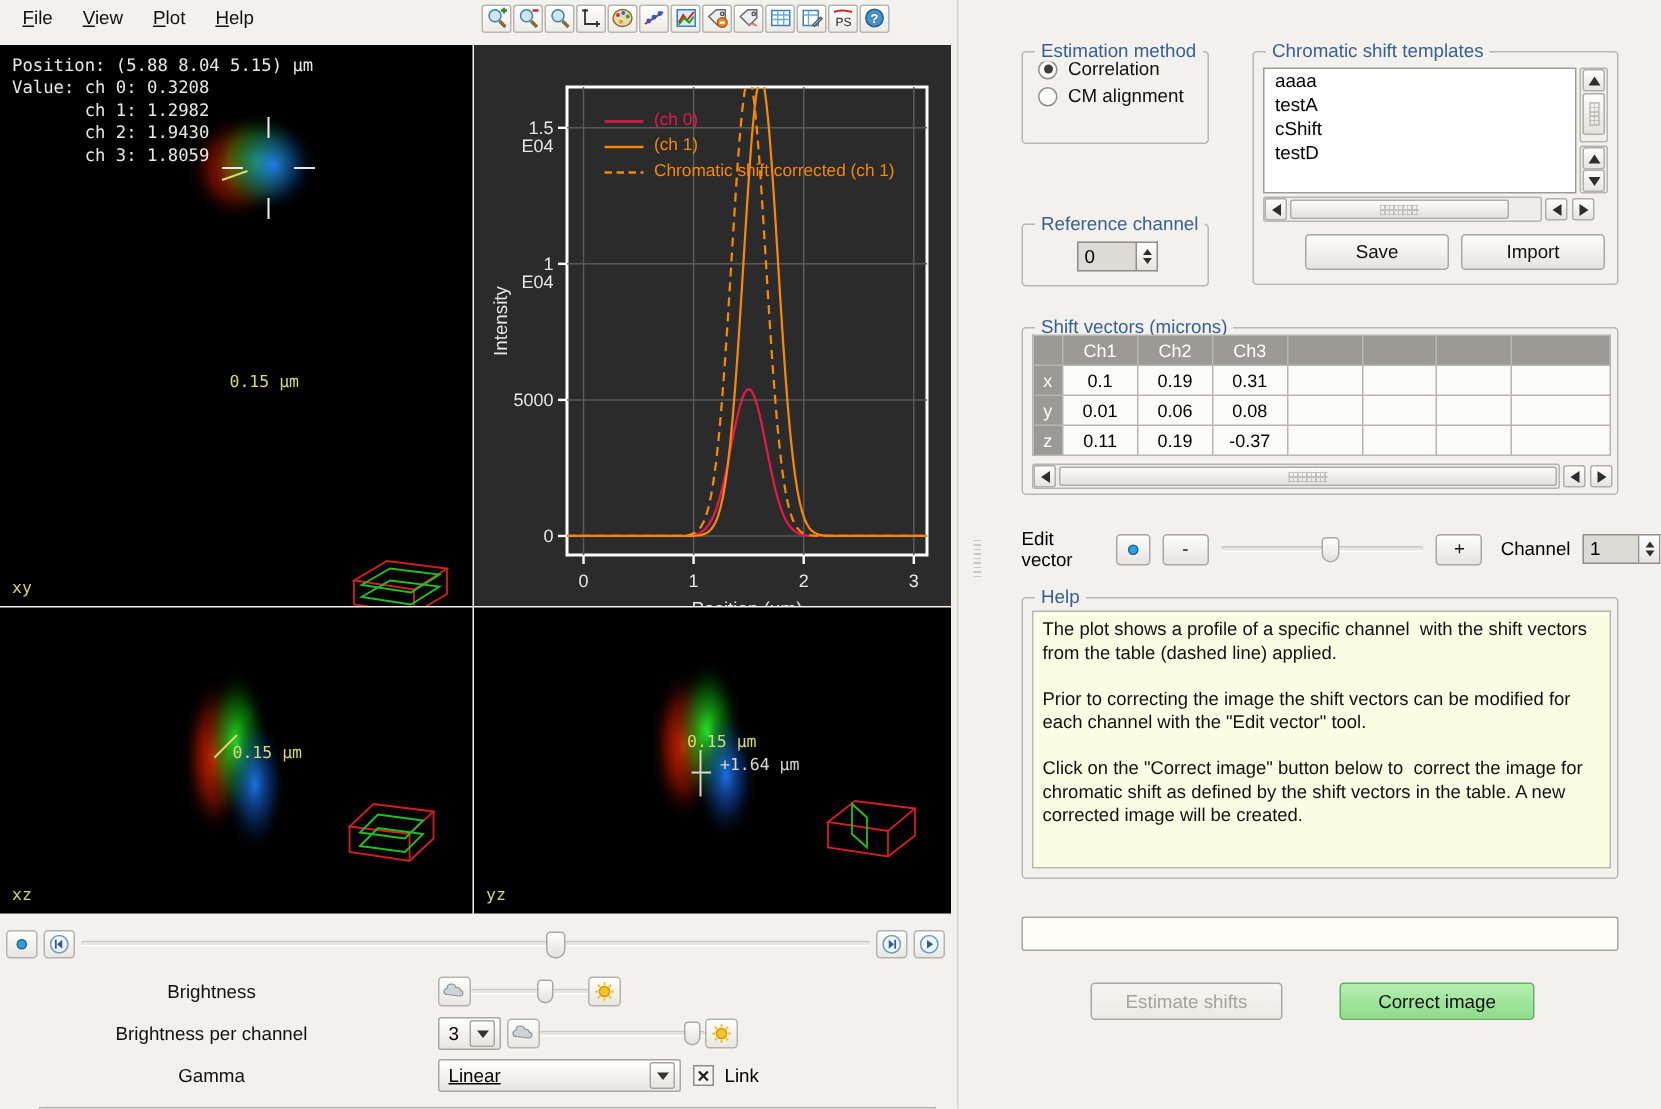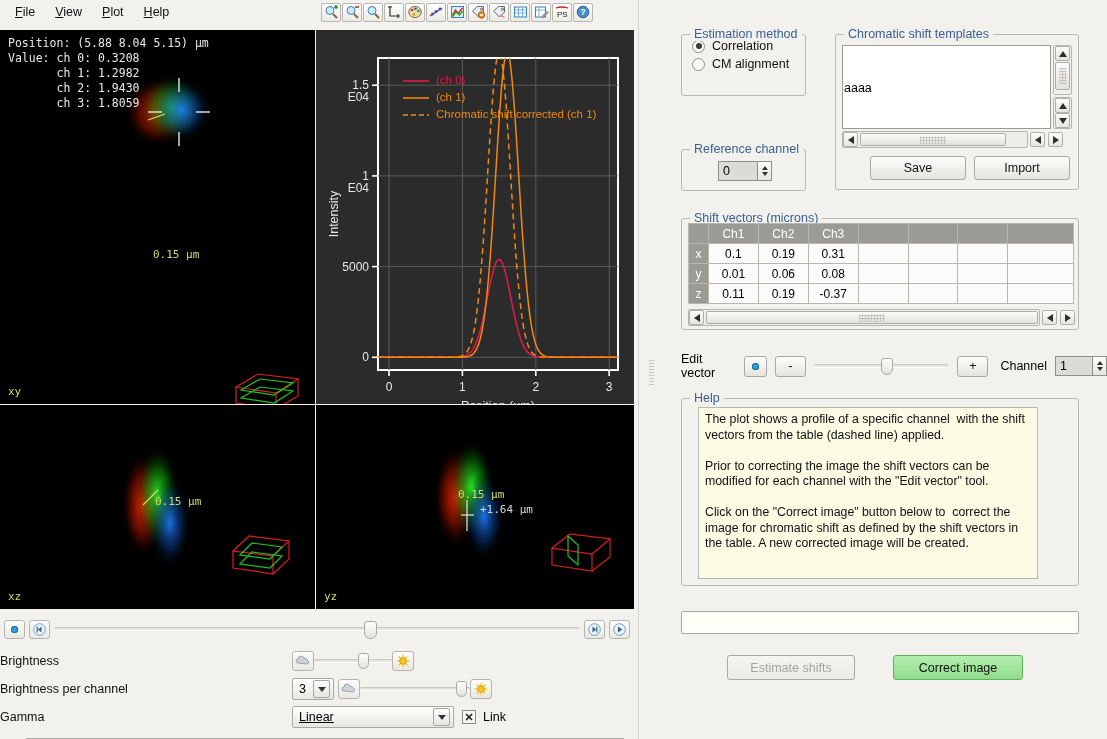--- a/index.html
+++ b/index.html
@@ -91,21 +91,21 @@
     position:absolute; top:-7px; width:13px;height:18px;
     background: linear-gradient(#fdfdfd,#e4e2dc);
     border:1px solid #a9a9a3; border-radius:3px 3px 6px 6px;
   }
 
   #ctl-grid {
     position: absolute; left: 0px; top: 624px; width: 634px; height: 80px;
   }
   .ctl-row { display:flex; align-items:center; height:26px; margin-bottom:2px; }
   .ctl-label {
-    width: 292px; text-align: left; padding-right: 10px;
+    width: 292px; text-align: center; padding-right: 10px;
     font-size: 12.5px; color: #111;
   }
   .mini-track {
     height: 4px; background:#e7e5df; border-top:1px solid #c9c7c1;
     border-bottom:1px solid #fff; position: relative; border-radius:2px;
   }
   .icon-btn {
     width:22px;height:20px;border:1px solid #b4b4ae;border-radius:3px;
     background:linear-gradient(#fdfdfd,#e9e7e1);
     display:flex;align-items:center;justify-content:center;cursor:pointer;
@@ -161,21 +161,21 @@
   }
   .radio.sel::after{
     content:''; width:6px;height:6px;border-radius:50%;background:#3d3d3d;
   }
   .radio-lbl{font-size:12.5px;color:#111;}
 
   .listbox {
     position:absolute; background:#fff; border:1px solid #9c9b95;
     overflow:hidden; font-size:12.5px;
   }
-  .listbox .li { padding:0 1px; line-height:16px; color:#000; cursor:default;margin-top:34px;}
+  .listbox .li { padding:0 7px; line-height:16px; color:#000; cursor:default;}
   .scroll-arrow{
     width:15px;height:15px; background:linear-gradient(#fdfdfd,#e6e4de);
     border:1px solid #b0afa9;border-radius:2px;
     display:flex;align-items:center;justify-content:center;cursor:pointer;
   }
   .arr-u{width:0;height:0;border-left:4px solid transparent;border-right:4px solid transparent;border-bottom:6px solid #2e2e2e;}
   .arr-d{width:0;height:0;border-left:4px solid transparent;border-right:4px solid transparent;border-top:6px solid #2e2e2e;}
   .arr-l{width:0;height:0;border-top:4px solid transparent;border-bottom:4px solid transparent;border-right:6px solid #2e2e2e;}
   .arr-r{width:0;height:0;border-top:4px solid transparent;border-bottom:4px solid transparent;border-left:6px solid #2e2e2e;}
 
@@ -786,21 +786,21 @@
         <div class="spin-field" style="width:38px;">1</div>
         <div class="spin-arrows">
           <span class="arr-us"></span>
           <span class="arr-ds"></span>
         </div>
       </div>
     </div>
 
     <div class="gbox" style="left:16px; top:398px; width:398px; height:188px;">
       <div class="gtitle">Help</div>
-      <div class="helpbox" style="left:16px; top:8px; width:340px; height:172px;">The plot shows a profile of a specific channel  with the shift vectors from the table (dashed line) applied.
+      <div class="helpbox" style="left:6px; top:8px; width:386px; height:172px;">The plot shows a profile of a specific channel  with the shift vectors from the table (dashed line) applied.
 
 Prior to correcting the image the shift vectors can be modified for each channel with the "Edit vector" tool.
 
 Click on the "Correct image" button below to  correct the image for chromatic shift as defined by the shift vectors in the table. A new corrected image will be created.</div>
     </div>
 
     <div class="textfield" style="left:16px; top:611px; width:398px; height:23px;"></div>
 
     <div class="btn disabled" style="position:absolute;left:62px;top:655px;width:128px;height:25px;">Estimate shifts</div>
     <div class="btn green" style="position:absolute;left:228px;top:655px;width:130px;height:25px;">Correct image</div>

